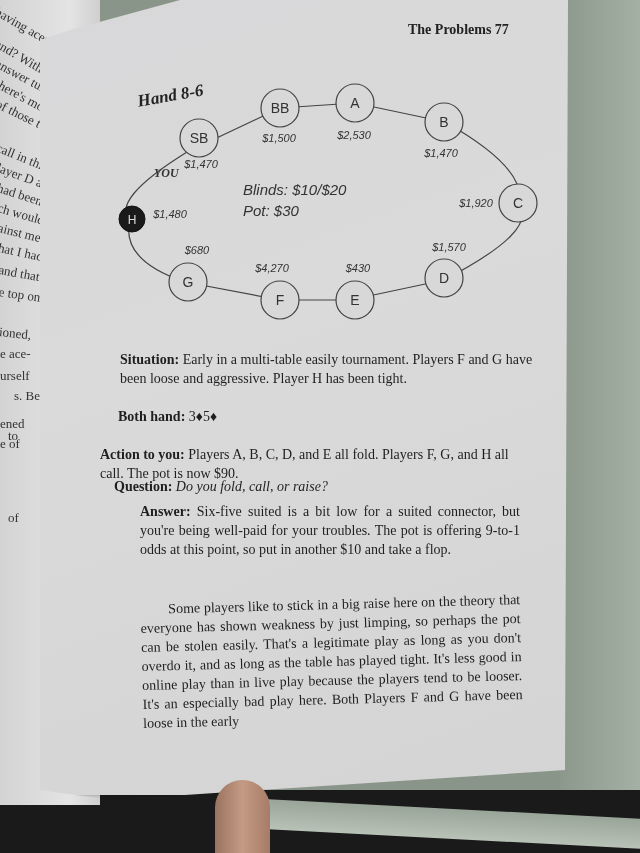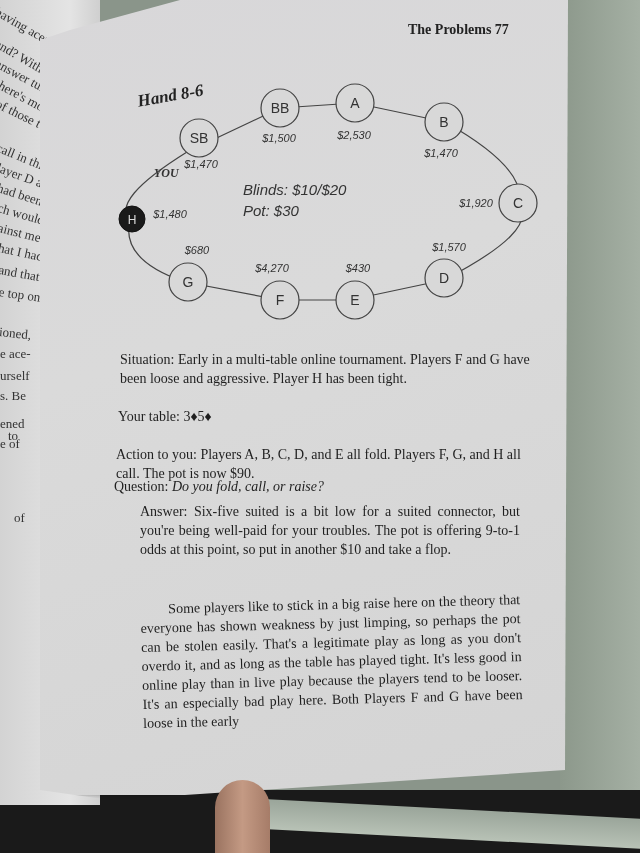--- a/index.html
+++ b/index.html
@@ -27,21 +27,21 @@
     box-shadow: 0 0 4px rgba(0,0,0,.3);
   }
   .header { position:absolute; left:408px; top:22px; font-weight:bold; font-size:14px; color:#222; }
   .hand-title { position:absolute; left:136px; top:92px; font-weight:bold; font-style:italic; font-size:17px; color:#222; transform:rotate(-10deg); transform-origin:left top; }
   .you { position:absolute; left:154px; top:122px; font-style:italic; font-size:12px; color:#333; font-weight:bold;margin-top:44px; }
   svg.table { position:absolute; left:0; top:0; }
   .seat-label { font-family:"Liberation Sans", sans-serif; font-size:14px; fill:#333; }
   .stack { font-family:"Liberation Sans", sans-serif; font-size:11px; font-style:italic; fill:#333; }
   .center-info { font-family:"Liberation Sans", sans-serif; font-size:15px; font-style:italic; fill:#333; }
   .para { position:absolute; font-size:14px; color:#1f1f1f; line-height:19px; width:420px; }
-  .para b { font-weight:normal; }
+  .para b { font-weight:bold; }
   .finger { position:absolute; left:215px; top:780px; width:55px; height:90px; border-radius:28px 28px 10px 10px;
     background:linear-gradient(90deg,#9a7360,#c49a84 50%,#a67c68); }
 </style>
 </head>
 <body>
 
 <div class="bg-right"></div>
 <div class="bg-bottom"></div>
 <div class="bg-strip"></div>
 
@@ -55,25 +55,25 @@
   <div class="left-line" style="left:0;top:160px;transform:rotate(20deg);transform-origin:left top">layer D as</div>
   <div class="left-line" style="left:0;top:180px;transform:rotate(18deg);transform-origin:left top">had been</div>
   <div class="left-line" style="left:0;top:200px;transform:rotate(16deg);transform-origin:left top">ch would</div>
   <div class="left-line" style="left:0;top:220px;transform:rotate(14deg);transform-origin:left top">ainst me</div>
   <div class="left-line" style="left:0;top:240px;transform:rotate(12deg);transform-origin:left top">hat I had</div>
   <div class="left-line" style="left:0;top:262px;transform:rotate(10deg);transform-origin:left top">and that</div>
   <div class="left-line" style="left:0;top:284px;transform:rotate(8deg);transform-origin:left top">e top on</div>
   <div class="left-line" style="left:0;top:324px;transform:rotate(6deg);transform-origin:left top">ioned,</div>
   <div class="left-line" style="left:0;top:346px">e ace-</div>
   <div class="left-line" style="left:0;top:368px">urself</div>
-  <div class="left-line" style="left:0;top:388px">s. Be</div>
+  <div class="left-line" style="left:14px;top:388px">s. Be</div>
   <div class="left-line" style="left:0;top:416px">ened</div>
   <div class="left-line" style="left:8px;top:428px">to</div>
   <div class="left-line" style="left:0;top:436px">e of</div>
-  <div class="left-line" style="left:14px;top:510px">of</div>
+  <div class="left-line" style="left:8px;top:510px">of</div>
 </div>
 
 <div class="right-page"></div>
 
 <div class="header">The Problems 77</div>
 <div class="hand-title">Hand 8-6</div>
 <div class="you">YOU</div>
 
 <svg class="table" width="640" height="340">
   <path d="M 187 152 Q 110 200 130 220 Q 120 260 185 282 L 280 300 L 350 300 L 444 280 Q 540 230 518 205 Q 530 170 445 122 L 355 103 L 280 108 Z" fill="none" stroke="#444" stroke-width="1.2"></path>
@@ -126,29 +126,29 @@
     <circle cx="132" cy="219" r="13" fill="#1a1a1a" stroke="#111" stroke-width="1"></circle>
     <text class="seat-label" x="132" y="224" text-anchor="middle" fill="#ddd" style="fill:#ddd;font-size:12px">H</text>
     <text class="stack" x="170" y="218" text-anchor="middle">$1,480</text>
   </g>
   <text class="center-info" x="243" y="195">Blinds: $10/$20</text>
   <text class="center-info" x="243" y="216">Pot: $30</text>
 </svg>
 
 <div class="para" style="left:120px;top:350px;width:420px">
   <b>Situation:</b>
-  <span>Early in a multi-table online tournament. Players F and G have been loose and aggressive. Player H has been tight.</span>
+  <span>Early in a multi-table easily tournament. Players F and G have been loose and aggressive. Player H has been tight.</span>
 </div>
 
 <div class="para" style="left:118px;top:407px">
-  <b>Your table:</b>
+  <b>Both hand:</b>
   <span>3♦5♦</span>
 </div>
 
-<div class="para" style="left:116px;top:445px;width:420px">
+<div class="para" style="left:100px;top:445px;width:420px">
   <b>Action to you:</b>
   <span>Players A, B, C, D, and E all fold. Players F, G, and H all call. The pot is now $90.</span>
 </div>
 
 <div class="para" style="left:114px;top:477px">
   <b>Question:</b>
   <i>Do you fold, call, or raise?</i>
 </div>
 
 <div class="para" style="left:140px;top:502px;width:380px;text-align:justify">

